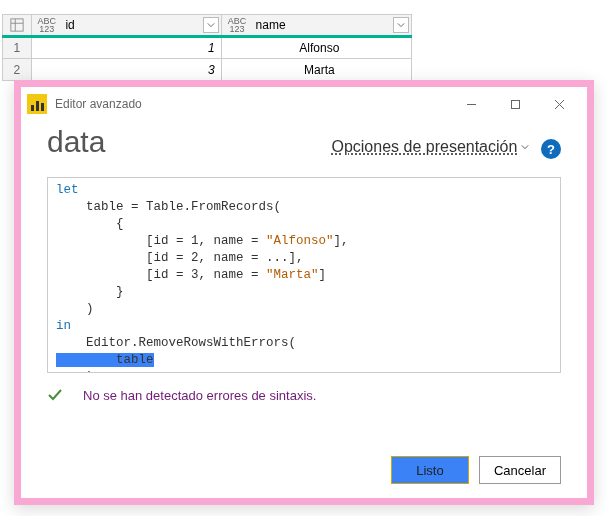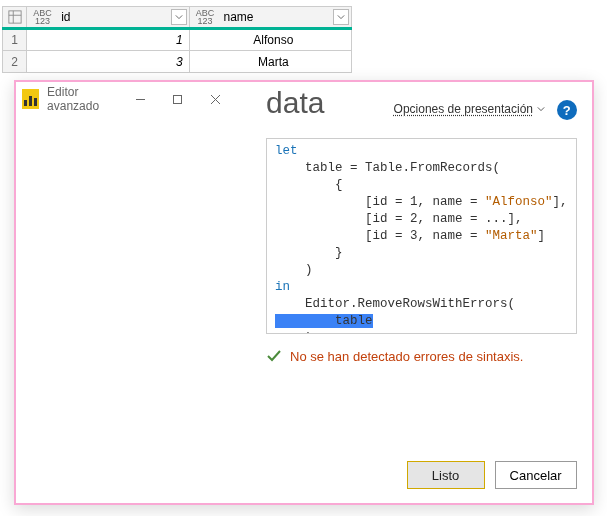--- a/index.html
+++ b/index.html
@@ -9,22 +9,22 @@
     font-size: 13px;
     background: #fff;
     width: 607px;
     height: 516px;
     overflow: hidden;
     position: relative;
   }
   
   .tbl {
     border-collapse: collapse;
-    width: 350px;
-    margin: 6px 0 0 2px;
+    width: 410px;
+    margin: 14px 0 0 2px;
   }
   .tbl th, .tbl td {
     border: 1px solid #ccc;
     padding: 0;
     height: 22px;
     font-weight: normal;
     font-size: 12px;
     background: #fff;
   }
   .tbl thead th {
@@ -70,25 +70,25 @@
   .cell-txt { text-align: center; padding-left: 6px !important; }
   .accent-row td { border-top: 3px solid #00b294; }
   .tbl-icon-cell svg { width:14px; height:14px; vertical-align:middle; }
 
   
   .dlg {
     position: absolute;
     left: 14px; top: 80px;
     width: 580px;
     height: 425px;
-    border: 2px solid #f9a8d4;
+    border: 7px solid #f9a8d4;
     background: #fff;
     box-shadow: 0 4px 16px rgba(0,0,0,0.15);
     display: flex;
-    flex-direction: row;
+    flex-direction: column;
   }
   .dlg-title {
     height: 34px;
     display: flex;
     align-items: center;
     padding: 0 6px;
     color: #666;
     font-size: 12px;
   }
   .dlg-title .pbi-icon {
@@ -124,21 +124,21 @@
     margin-top: 4px;
     margin-bottom: 18px;
     text-align: center;
   }
   .dlg-heading {
     font-size: 30px;
     font-weight: 300;
     color: #555;
   }
   .disp-opts {
-    font-size: 12px;
+    font-size: 16px;
     color: #333;
     text-decoration: underline dotted;
     display: inline-flex;
     align-items: center;
     gap: 4px;
     margin-right: 8px;
   }
   .disp-opts svg { width:8px; height:8px; }
   .help-icon {
     width: 20px; height:20px;
@@ -167,23 +167,23 @@
   .code-box .sel {
     background: #3b82f6;
   }
   .kw { color: #1a73b7; }
   .str { color: #b35c00; }
   .fn { color: #333; }
 
   .status-row {
     display: flex;
     align-items: center;
-    gap: 8px;
+    gap: 20px;
     margin-top: 14px;
-    color: #c2410c;
+    color: #701a75;
     font-size: 13px;
   }
   .status-row svg { width:16px; height:16px; }
 
   .btn-row {
     display: flex;
     justify-content: flex-end;
     gap: 10px;
     margin-top: auto;
     padding-top: 16px;
@@ -193,21 +193,21 @@
     height: 28px;
     border: 1px solid #999;
     background: #fff;
     font-size: 13px;
     display: inline-flex;
     align-items: center;
     justify-content: center;
     padding: 0 14px;
   }
   .btn.primary {
-    background: #e5e5e5;
+    background: #3b82f6;
     border-color: #d0a800;
     color: #222;
   }
 </style>
 </head>
 <body>
 
 <table class="tbl">
   <thead>
     <tr>

